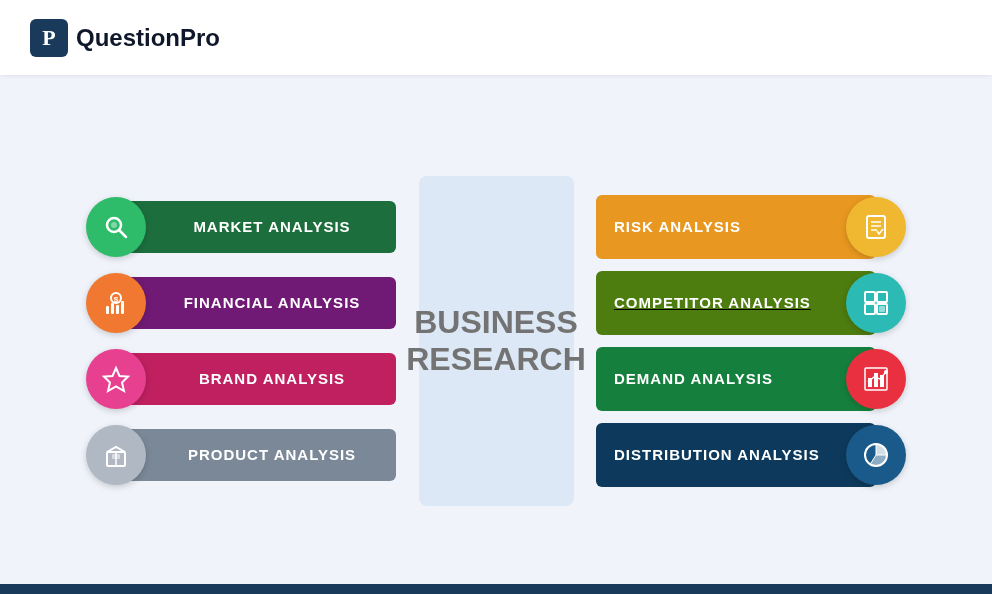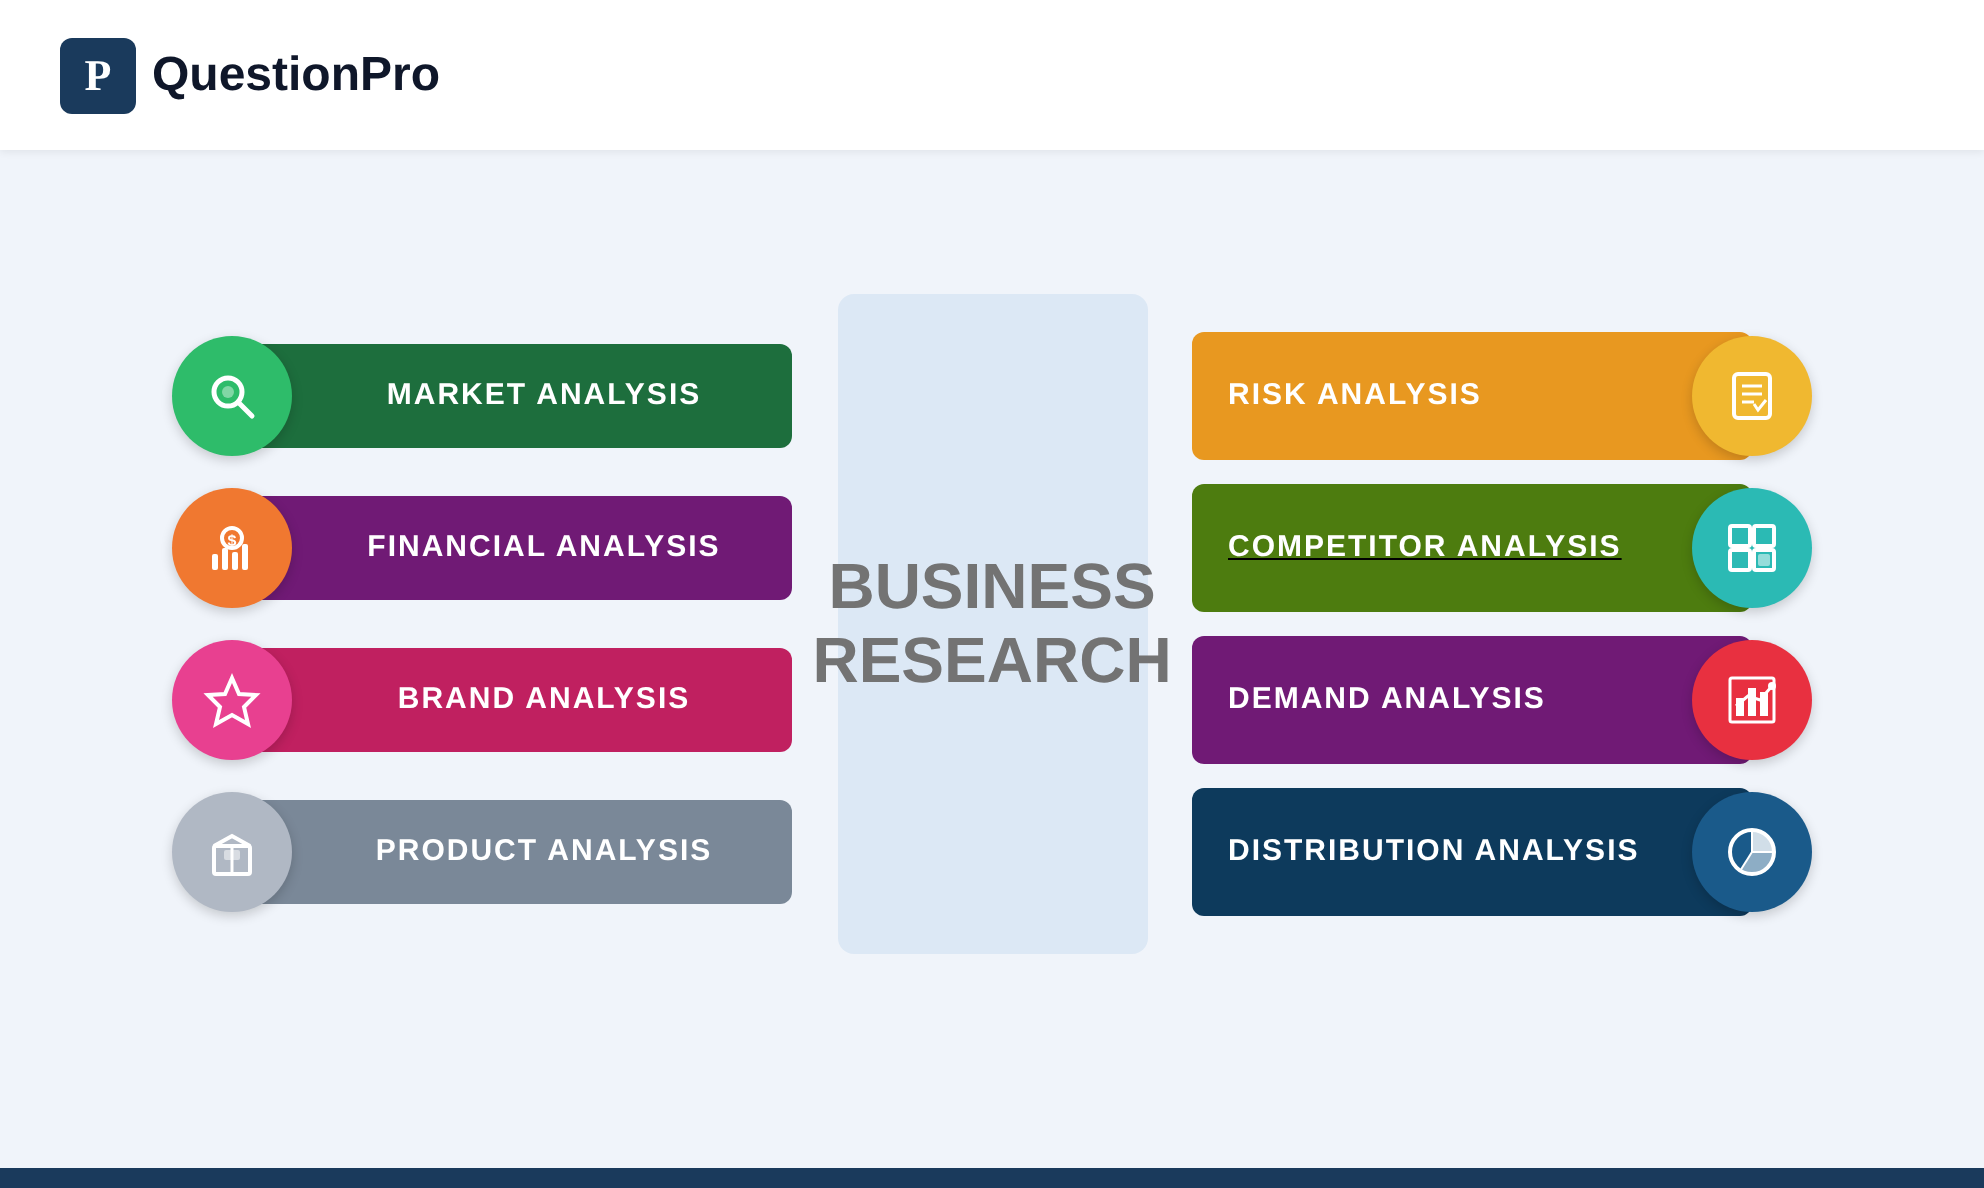--- a/index.html
+++ b/index.html
@@ -61,21 +61,21 @@
 
     .logo-text {
       font-size: 24px;
       font-weight: bold;
       color: #0f172a;
     }
 
     
     .main-content {
       position: absolute;
-      top: 57px;
+      top: 86px;
       left: 0;
       width: 100%;
       height: calc(594px - 75px - 10px);
       display: flex;
       align-items: center;
       justify-content: center;
       border-radius: 10px;
     }
 
     
@@ -226,21 +226,21 @@
     .gray-circle { background: #b0b8c4; }
     .gray-bar { background: #7a8898; }
 
     .yellow-circle { background: #f0b830; }
     .yellow-bar { background: #e89820; }
 
     .teal-circle { background: #2bbab4; }
     .teal-bar { background: #4d7c0f; text-decoration: underline; }
 
     .red-circle { background: #e83040; }
-    .red-bar { background: #701a75; }
+    .red-bar { background: #15803d; }
 
     .navy-circle { background: #1a5a8a; }
     .navy-bar { background: #0d3a5c; }
   </style>
 </head>
 <body>
 
 <div class="header">
   <div class="logo-container">
     <div class="logo-icon">

